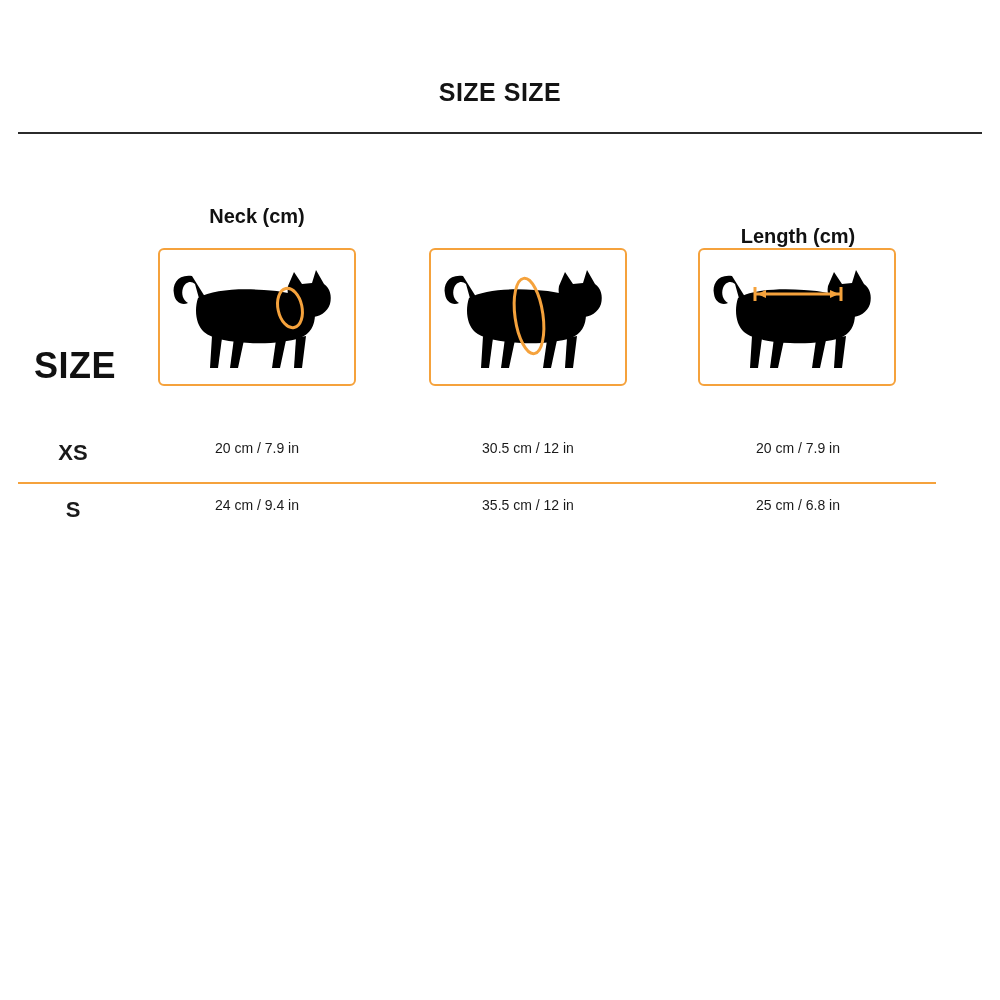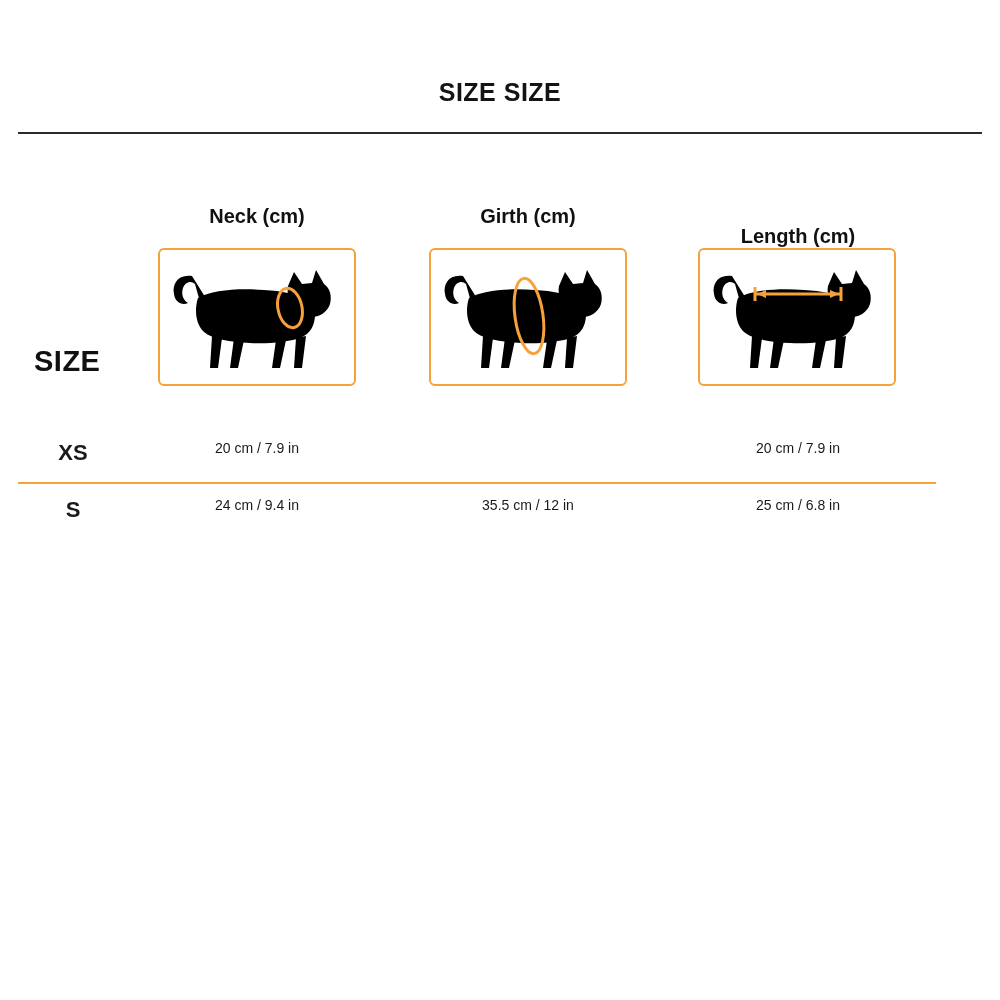--- a/index.html
+++ b/index.html
@@ -61,21 +61,21 @@
   }
   .col-header.c0 { left: 132px; width: 250px; }
   .col-header.c1 { left: 403px; width: 250px; }
   .col-header.c2 { left: 673px; width: 250px; margin-top: 20px; }
 
   
   .size-label {
     position: absolute;
     top: 345px;
     left: 34px;
-    font-size: 29px;
+    font-size: 36px;
     font-weight: bold;
     letter-spacing: 0.5px;
     color: #111111;
   }
 
   
   .card {
     position: absolute;
     top: 248px;
     width: 198px;
@@ -130,21 +130,20 @@
 </head>
 <body>
 
 <div class="page">
 
   <div class="title">SIZE SIZE</div>
   <div class="title-rule"></div>
 
   <div class="col-headers">
     <div class="col-header c0">Neck (cm)</div>
-    <div class="col-header c1">Girth (cm)</div>
     <div class="col-header c2">Length (cm)</div>
   </div>
 
   <div class="size-label">SIZE</div>
 
   <div class="card c0">
     <svg width="194" height="134" viewBox="0 0 194 134">
       <g fill="#000000">
 
         <path d="M32 26 C18 24 12 34 14 44 C15 52 22 56 28 53 C23 50 21 44 23 38 C25 32 31 30 35 34 L40 52 L47 50 Z"></path>
@@ -207,20 +206,21 @@
       </g>
       <polygon points="57,44 66,40 66,48" fill="#f5a23c"></polygon>
       <polygon points="139,44 130,40 130,48" fill="#f5a23c"></polygon>
     </svg>
   </div>
 
   <div class="table">
     <div class="row">
       <div class="cell size">XS</div>
       <div class="cell v0">20 cm / 7.9 in</div>
+      <div class="cell v1">30.5 cm / 12 in</div>
       <div class="cell v2">20 cm / 7.9 in</div>
       <div class="row-divider" style="top:56px;"></div>
     </div>
     <div class="row">
       <div class="cell size">S</div>
       <div class="cell v0">24 cm / 9.4 in</div>
       <div class="cell v1">35.5 cm / 12 in</div>
       <div class="cell v2">25 cm / 6.8 in</div>
     </div>
   </div>

